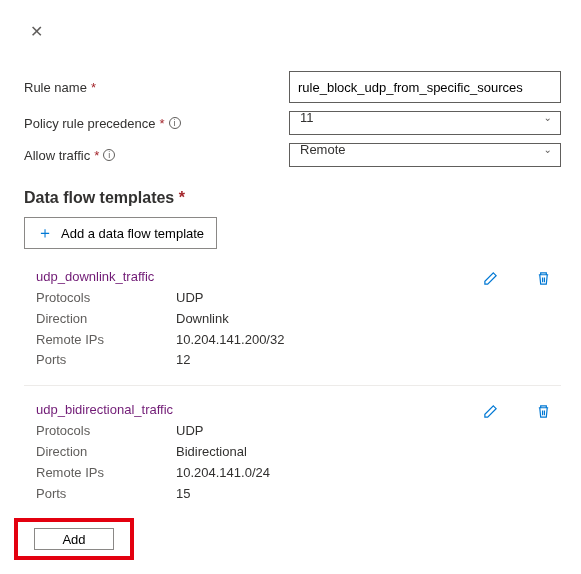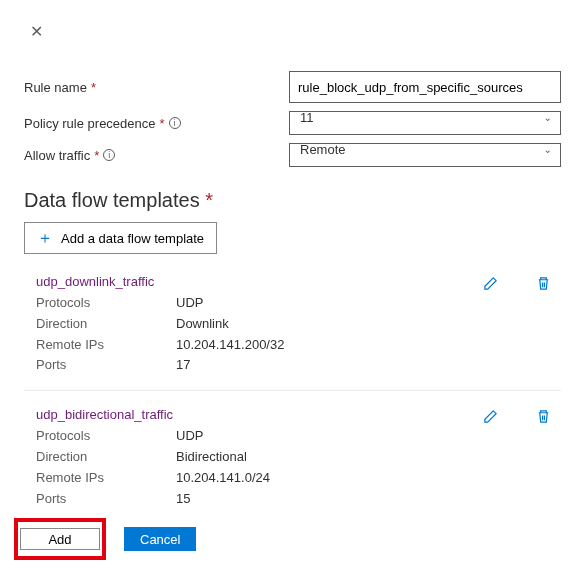--- a/index.html
+++ b/index.html
@@ -33,21 +33,21 @@
       border: 1px solid #605e5c;
       height: 24px;
       display: flex;
       align-items: center;
       justify-content: space-between;
       padding: 0 8px 12px 10px;
       cursor: pointer;
     }
     .select-val { font-size: 13px; }
     .chev { font-size: 10px; color: #605e5c; }
-    .section-title { font-size: 20px; font-weight: 400; margin-top: 22px; margin-bottom: 10px; }
+    .section-title { font-size: 16px; font-weight: 700; margin-top: 22px; margin-bottom: 10px; }
     .add-template-btn {
       border: 1px solid #8a8886;
       background: #fff;
       padding: 7px 12px;
       font-size: 13px;
       display: inline-flex;
       align-items: center;
       gap: 8px;
       cursor: pointer;
       font-family: inherit;
@@ -66,21 +66,21 @@
     .footer {
       position: absolute;
       left: 14px;
       bottom: 14px;
       display: flex;
       align-items: center;
       gap: 0;
     }
     .highlight-box {
       border: 4px solid #e3000f;
-      padding: 6px 2px;
+      padding: 6px 16px;
       display: inline-flex;
     }
     .add-btn {
       border: 1px solid #8a8886;
       background: #fff;
       width: 80px;
       height: 22px;
       font-size: 13px;
       font-family: inherit;
       cursor: pointer;
@@ -169,21 +169,21 @@
     <div class="kv-row">
         <div class="kv-key">Direction</div>
         <div class="kv-val">Downlink</div>
       </div>
     <div class="kv-row">
         <div class="kv-key">Remote IPs</div>
         <div class="kv-val">10.204.141.200/32</div>
       </div>
     <div class="kv-row">
         <div class="kv-key">Ports</div>
-        <div class="kv-val">17</div>
+        <div class="kv-val">12</div>
       </div>
   </div>
 
   <div class="template-item">
     <div class="item-actions">
       <button class="icon-btn">
         <svg viewBox="0 0 16 16" fill="none" stroke="currentColor" stroke-width="1.3">
             <path d="M11 2l3 3-9 9H2v-3l9-9z"></path>
           </svg>
       </button>
@@ -210,17 +210,16 @@
         <div class="kv-key">Ports</div>
         <div class="kv-val">15</div>
       </div>
   </div>
 </div>
 
 <div class="footer">
   <div class="highlight-box">
     <button class="add-btn">Add</button>
   </div>
-  <button class="cancel-btn">Cancel</button>
 </div>
 
 
 
 
 </body></html>

